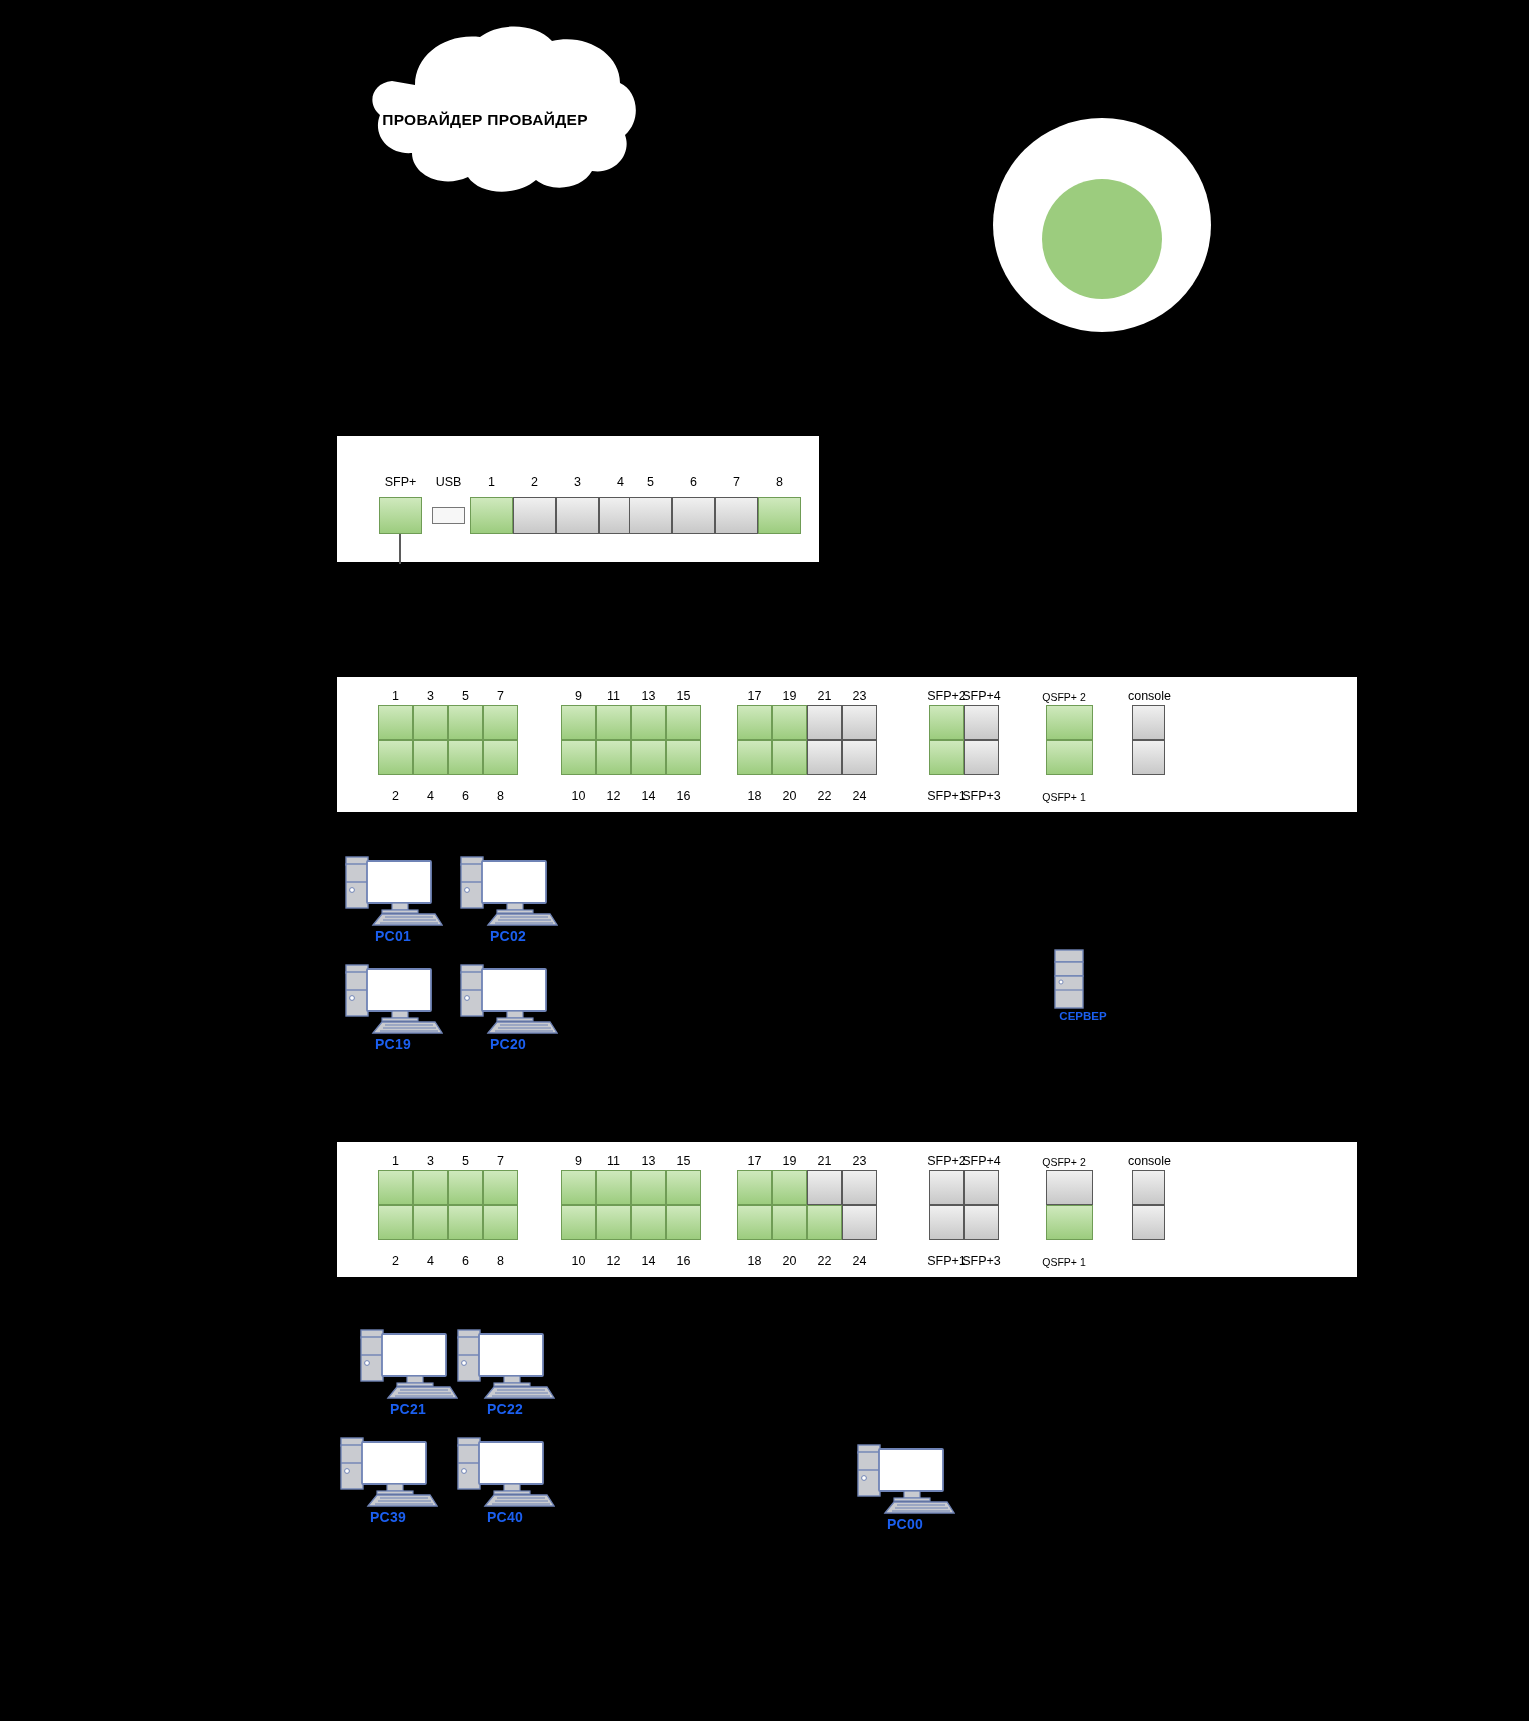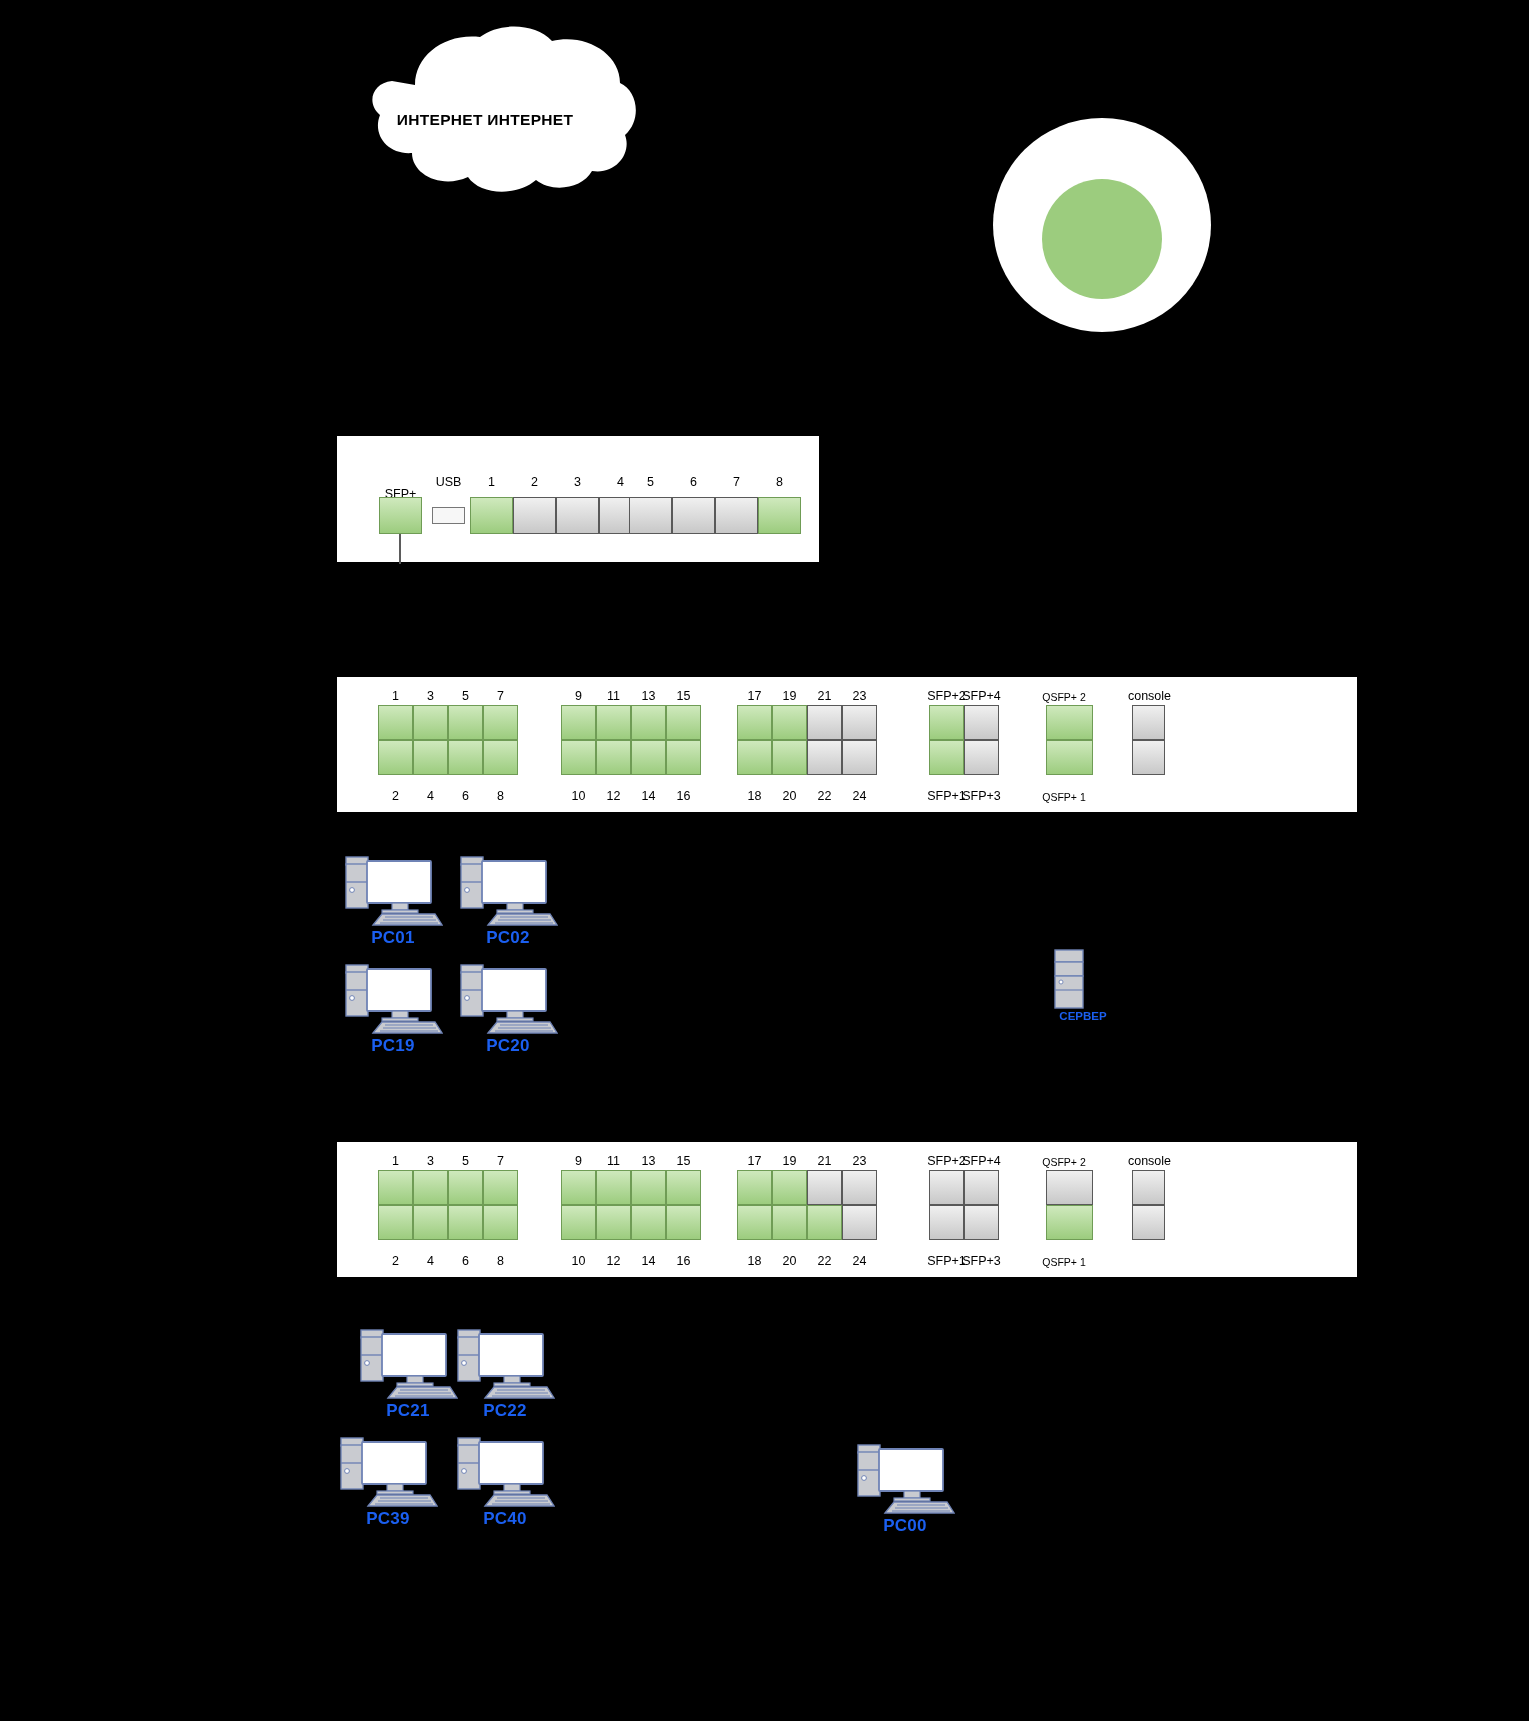--- a/index.html
+++ b/index.html
@@ -45,52 +45,52 @@
   .sw-label.small{font-size:10.5px;}
 
   
   .link{position:absolute;background:#5b5b5b;}
 
   
   .pc{position:absolute;width:100px;height:90px;}
   .pc svg{display:block;}
   .pc .pc-name{
     position:absolute;left:0;top:76px;width:100px;text-align:center;
-    font-size:17px;font-weight:bold;color:#1b5ff0;letter-spacing:.2px;
+    font-size:14px;font-weight:bold;color:#1b5ff0;letter-spacing:.2px;
   }
   .server{position:absolute;width:60px;height:80px;}
   .server .srv-name{
     position:absolute;left:-20px;top:62px;width:100px;text-align:center;
     font-size:11.5px;font-weight:bold;color:#1b5ff0;
   }
 </style>
 </head>
 <body>
 
 <div class="abs" id="isp-cloud">
   <svg width="330" height="170" viewBox="0 0 330 170" xmlns="http://www.w3.org/2000/svg">
     <path d="M95,60 C95,30 125,8 160,12 C180,-3 215,-2 232,16
              C265,8 300,28 300,58 C318,66 322,95 305,110
              C312,128 296,150 272,146 C262,164 232,168 216,155
              C196,172 160,170 148,152 C122,164 92,150 92,128
              C68,130 52,110 60,90 C46,78 52,58 72,56 Z" fill="#ffffff" stroke="none"></path>
   </svg>
-  <div class="cloud-label">ИНТЕРНЕТ ИНТЕРНЕТ</div>
+  <div class="cloud-label">ПРОВАЙДЕР ПРОВАЙДЕР</div>
 </div>
 
 <div class="abs" id="cloud-node">
   <svg width="218" height="215" viewBox="0 0 218 215" xmlns="http://www.w3.org/2000/svg">
     <ellipse cx="109" cy="107" rx="109" ry="107" fill="#ffffff"></ellipse>
     <circle cx="109" cy="121" r="60" fill="#9ccc7e"></circle>
   </svg>
 </div>
 
 <div class="abs" id="router">
   <div class="router-inner" id="router-inner">
-      <div class="port-label" style="left: 42px; top: 39px; width: 43px; margin-top: 12px;">SFP+</div>
+      <div class="port-label" style="left: 42px; top: 39px; width: 43px;">SFP+</div>
       <div class="port green" style="left: 42px; top: 61px; width: 43px; height: 37px;"></div>
       <div class="port-label" style="left: 95px; top: 39px; width: 33px;">USB</div>
       <div class="port usb" style="left: 95px; top: 71px; width: 33px; height: 17px;"></div>
       <div class="port-label" style="left: 133px; top: 39px; width: 43px;">1</div>
       <div class="port green" style="left: 133px; top: 61px; width: 43px; height: 37px;"></div>
       <div class="port-label" style="left: 176px; top: 39px; width: 43px;">2</div>
       <div class="port grey" style="left: 176px; top: 61px; width: 43px; height: 37px;"></div>
       <div class="port-label" style="left: 219px; top: 39px; width: 43px;">3</div>
       <div class="port grey" style="left: 219px; top: 61px; width: 43px; height: 37px;"></div>
       <div class="port-label" style="left: 262px; top: 39px; width: 43px;">4</div>

